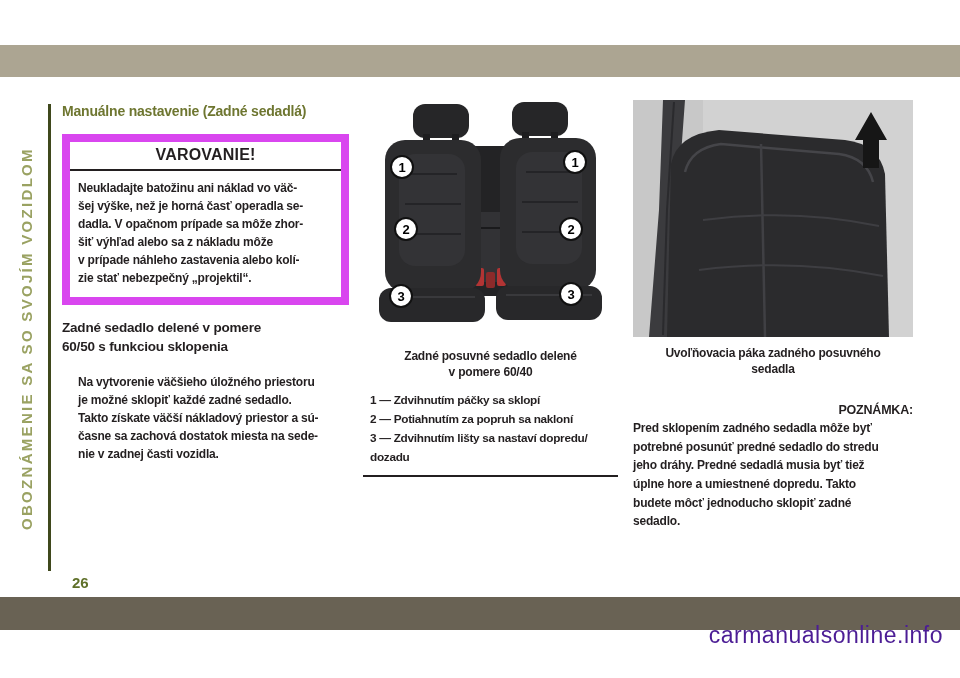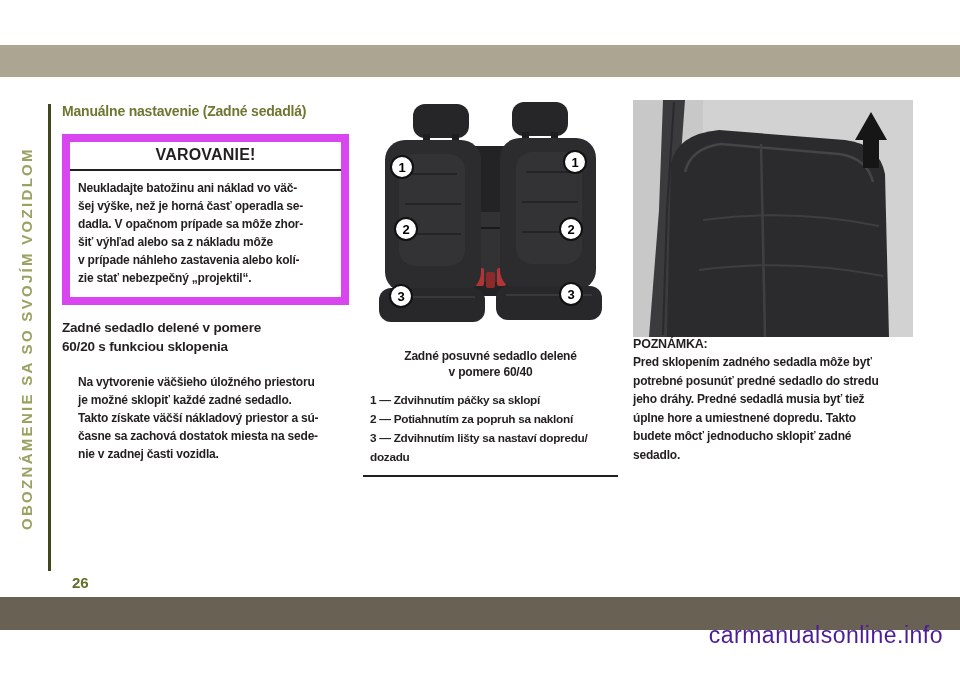--- a/index.html
+++ b/index.html
@@ -51,21 +51,21 @@
   .figure{display:block;}
   .fig-caption{
     text-align:center;font-weight:bold;font-size:12px;line-height:1.3;
     margin-top:9px;letter-spacing:-0.2px;white-space:pre-line;
   }
   .legend{
     font-weight:bold;font-size:11.8px;line-height:1.6;letter-spacing:-0.3px;
     margin-top:11px;white-space:pre-line;margin-left:7px;
   }
   .legend-divider{border:none;border-top:2px solid #231f20;margin:8px 0 0 0;}
-  .note-label{font-weight:bold;font-size:12.5px;margin-top:0;letter-spacing:-0.2px;}
+  .note-label{font-weight:bold;font-size:12.5px;margin-top:26px;letter-spacing:-0.2px;text-align:right;}
   .note-body{
     font-weight:bold;font-size:12px;line-height:1.55;letter-spacing:-0.2px;
     white-space:pre-line;margin-top:2px;
   }
   .badge-text{font:bold 13px "Liberation Sans",sans-serif;}
 </style>
 </head>
 <body>
 
 <div class="page">
@@ -82,21 +82,21 @@
       <div class="warning-title">VAROVANIE!</div>
       <div class="warning-body">Neukladajte batožinu ani náklad vo väč-
 šej výške, než je horná časť operadla se-
 dadla. V opačnom prípade sa môže zhor-
 šiť výhľad alebo sa z nákladu môže
 v prípade náhleho zastavenia alebo kolí-
 zie stať nebezpečný „projektil“.</div>
     </div>
 
     <div class="subheading">Zadné sedadlo delené v pomere
-60/20 s funkciou sklopenia</div>
+60/50 s funkciou sklopenia</div>
 
     <p class="body-text">Na vytvorenie väčšieho úložného priestoru
 je možné sklopiť každé zadné sedadlo.
 Takto získate väčší nákladový priestor a sú-
 časne sa zachová dostatok miesta na sede-
 nie v zadnej časti vozidla.</p>
   </div>
 
   <div class="col col-mid">
     <svg class="figure" width="255" height="240" viewBox="0 0 255 240" role="img">
@@ -174,20 +174,22 @@
 
       <path d="M38,64 Q44,34 86,30 L212,40 Q246,44 252,74 L256,237 L34,237 Z" fill="#2b2b2d"></path>
       <path d="M52,72 Q58,48 88,44 L206,54 Q234,58 240,82" stroke="#454549" stroke-width="2.5" fill="none"></path>
       <path d="M128,44 L132,237" stroke="#404044" stroke-width="2.5" fill="none"></path>
       <path d="M70,120 Q160,108 246,126" stroke="#3e3e42" stroke-width="2" fill="none"></path>
       <path d="M66,170 Q160,158 250,176" stroke="#3e3e42" stroke-width="2" fill="none"></path>
 
       <path d="M238,12 L254,40 L246,40 L246,68 L230,68 L230,40 L222,40 Z" fill="#161616"></path>
     </svg>
 
+    <div class="fig-caption">Uvoľňovacia páka zadného posuvného
+sedadla</div>
 
     <div class="note-label">POZNÁMKA:</div>
     <div class="note-body">Pred sklopením zadného sedadla môže byť
 potrebné posunúť predné sedadlo do stredu
 jeho dráhy. Predné sedadlá musia byť tiež
 úplne hore a umiestnené dopredu. Takto
 budete môcť jednoducho sklopiť zadné
 sedadlo.</div>
   </div>
 

